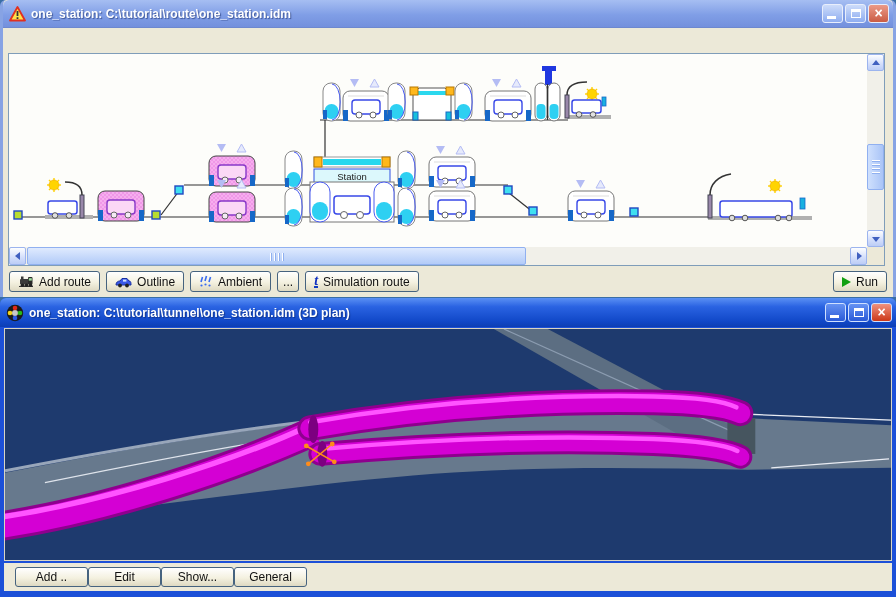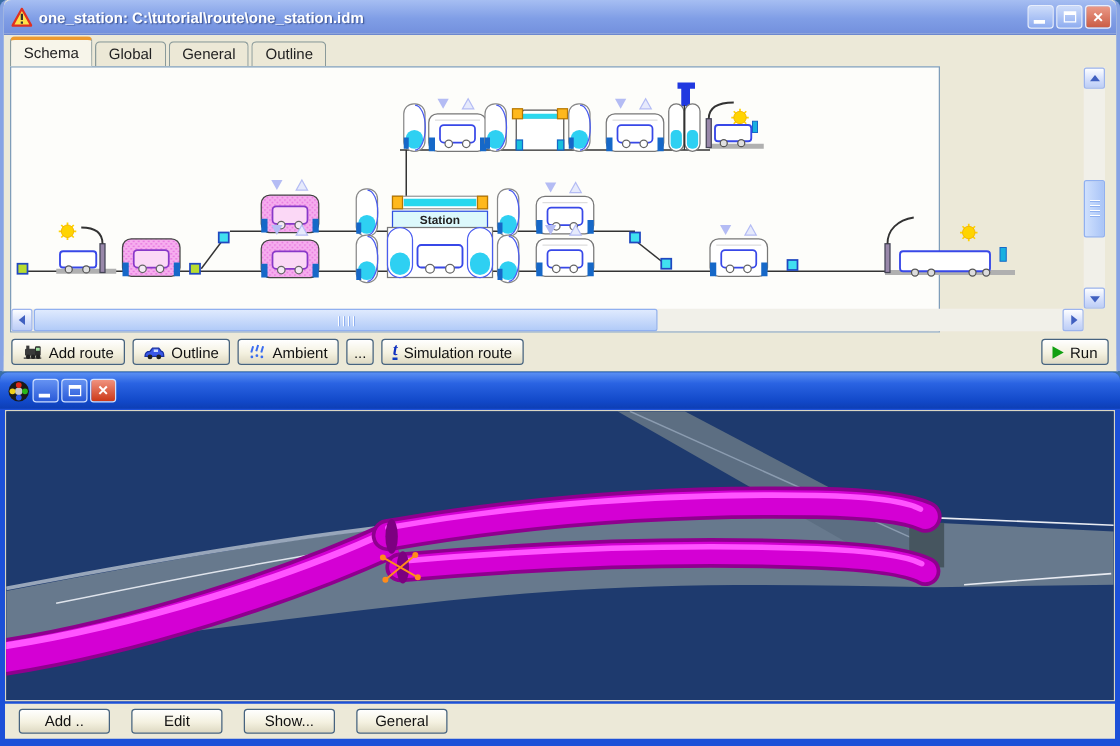--- a/index.html
+++ b/index.html
@@ -28,22 +28,22 @@
   .tb1 .wc.close { background:linear-gradient(180deg,#eb9a88,#ca5c44); }
 
   .tabs { position:absolute; left:5px; top:29px; right:3px; height:24px; display:flex;
           align-items:flex-end; }
   .tab { height:20px; padding:2px 10px 0 10px; margin-right:2px; font-size:12px; color:#222;
          background:#ece8d6; border:1px solid #8a9a9a; border-bottom:none;
          border-radius:4px 4px 0 0; cursor:pointer; }
   .tab.active { height:24px; background:#f7f5ea; border-top:3px solid #ee9a2e;
                 padding-top:3px; position:relative; z-index:2; }
 
-  .frame { position:absolute; left:5px; top:53px; width:744px; height:213px;
-           border:1px solid #7f9db9; background:#fdfdfa;font-weight:bold; }
+  .frame { position:absolute; left:5px; top:53px; width:877px; height:213px;
+           border:1px solid #7f9db9; background:#fdfdfa; }
   .schema-svg { position:absolute; left:0; top:0; width:858px; height:193px; }
 
   
   .vscroll { position:absolute; left:858px; top:0; width:17px; height:193px; background:#f1f0e9; }
   .hscroll { position:absolute; left:0; top:193px; width:858px; height:18px; background:#f1f0e9; }
   .sbtn { position:absolute; background:linear-gradient(180deg,#fdfeff,#d3defb 60%,#bccdf6);
           border:1px solid #9cb4ee; border-radius:2px; cursor:pointer; }
   .vscroll .sbtn { left:0; width:17px; height:17px; }
   .hscroll .sbtn { top:0; width:17px; height:18px; }
   .tri { position:absolute; width:0; height:0; }
@@ -77,21 +77,21 @@
   .w2 { position:absolute; left:0; top:298px; width:896px; height:299px; background:#1c50d8;
         border-radius:6px 6px 0 0; }
   .tb2 { height:29px; background:linear-gradient(180deg,#5a90f4 0%,#2a63e2 30%,#1148c8 80%,#0d3eb4 100%);
          border-radius:6px 6px 0 0; }
   .tb2 .wc { background:linear-gradient(180deg,#6592f2,#2a5ad8); border:1px solid #cfe0ff; }
   .tb2 .wc.close { background:linear-gradient(180deg,#f0927e,#cc3818); }
   .viewport { position:absolute; left:4px; top:30px; width:888px; height:233px;
               background:#1e3a6e; border:1px solid #d9d5c4; }
   .viewport svg { position:absolute; left:0; top:0; width:100%; height:100%; }
   .btnrow2 { position:absolute; left:4px; top:265px; width:888px; height:28px; background:#ece9d8;
-             display:flex; align-items:center; gap:17px; padding-left:11px; }
+             display:flex; align-items:center; gap:0; padding-left:11px; }
   .btn2 { width:73px; height:20px; font-size:12px; color:#111; text-align:center; line-height:18px;
           background:linear-gradient(180deg,#ffffff,#f4f1e0 55%,#ded9c2);
           border:1px solid #46637f; border-radius:3px; cursor:pointer; }
 
   text { font-family:"Liberation Sans", sans-serif; }
 </style>
 </head>
 <body>
 
 <div class="screen">
@@ -108,26 +108,20 @@
           <div class="mingl"></div>
         </div>
       <div class="wc">
           <div class="maxgl"></div>
         </div>
       <div class="wc close">
           <div class="xgl">×</div>
         </div>
     </div>
 
-    <div class="tabs">
-      <div class="tab active"><span>Schema</span></div>
-      <div class="tab"><span>Global</span></div>
-      <div class="tab"><span>General</span></div>
-      <div class="tab"><span>Outline</span></div>
-    </div>
 
     <div class="frame">
 
       <svg class="schema-svg" viewBox="0 0 858 193">
         <defs>
           <pattern id="ph" width="4" height="4" patternUnits="userSpaceOnUse">
             <rect width="4" height="4" fill="#f6aeee"></rect>
             <circle cx="1" cy="1" r="0.7" fill="#e66ede"></circle>
             <circle cx="3" cy="3" r="0.7" fill="#e66ede"></circle>
           </pattern>
@@ -372,20 +366,21 @@
   <div class="w2">
     <div class="titlebar tb2">
       <svg width="18" height="18">
         <circle cx="9" cy="9" r="8.2" fill="#1a1a1a"></circle>
         <circle cx="9" cy="9" r="3" fill="#c8c8c8"></circle>
         <circle cx="9" cy="4" r="2.3" fill="#e02818"></circle>
         <circle cx="14" cy="9" r="2.3" fill="#28b818"></circle>
         <circle cx="4" cy="9" r="2.3" fill="#f0d018"></circle>
         <circle cx="9" cy="14" r="2.3" fill="#2858e8"></circle>
       </svg>
+      <span class="ttl">one_station: C:\tutorial\tunnel\one_station.idm (3D plan)</span>
       <div class="wc">
           <div class="mingl"></div>
         </div>
       <div class="wc">
           <div class="maxgl"></div>
         </div>
       <div class="wc close">
           <div class="xgl">×</div>
         </div>
     </div>

